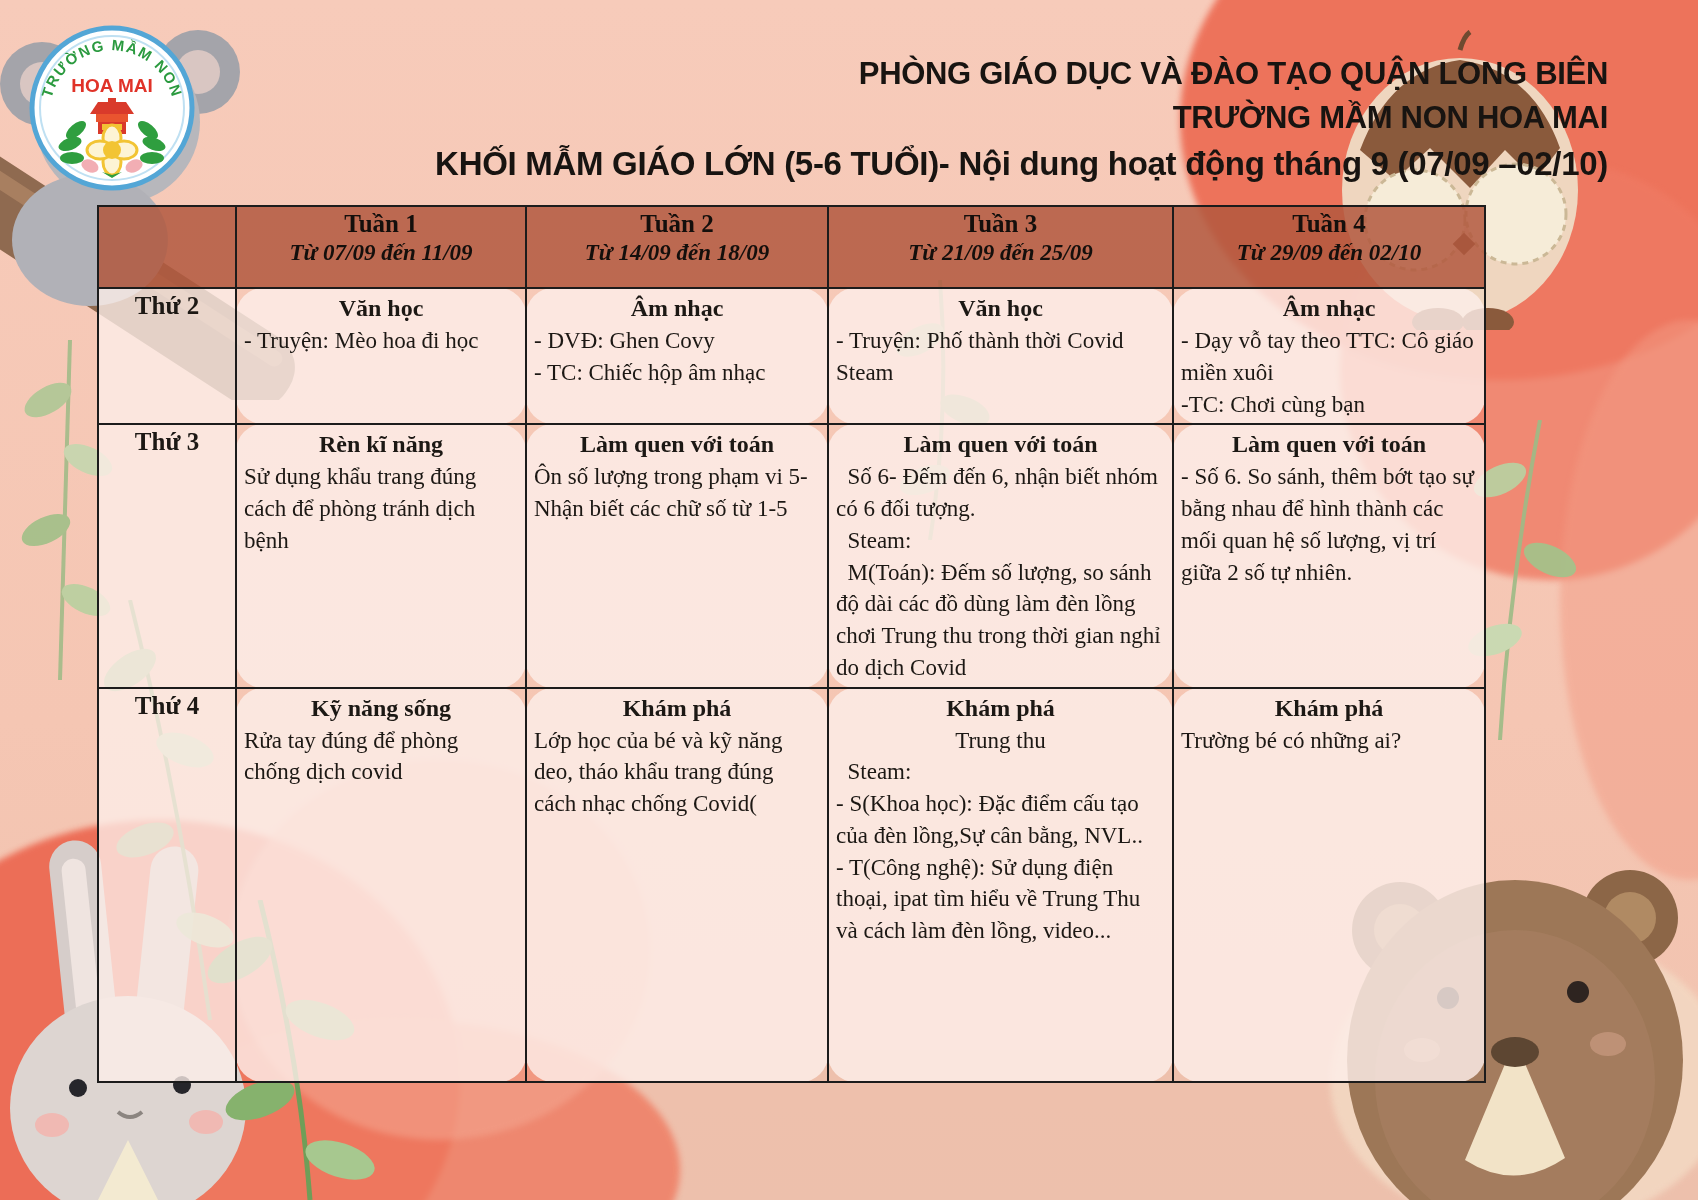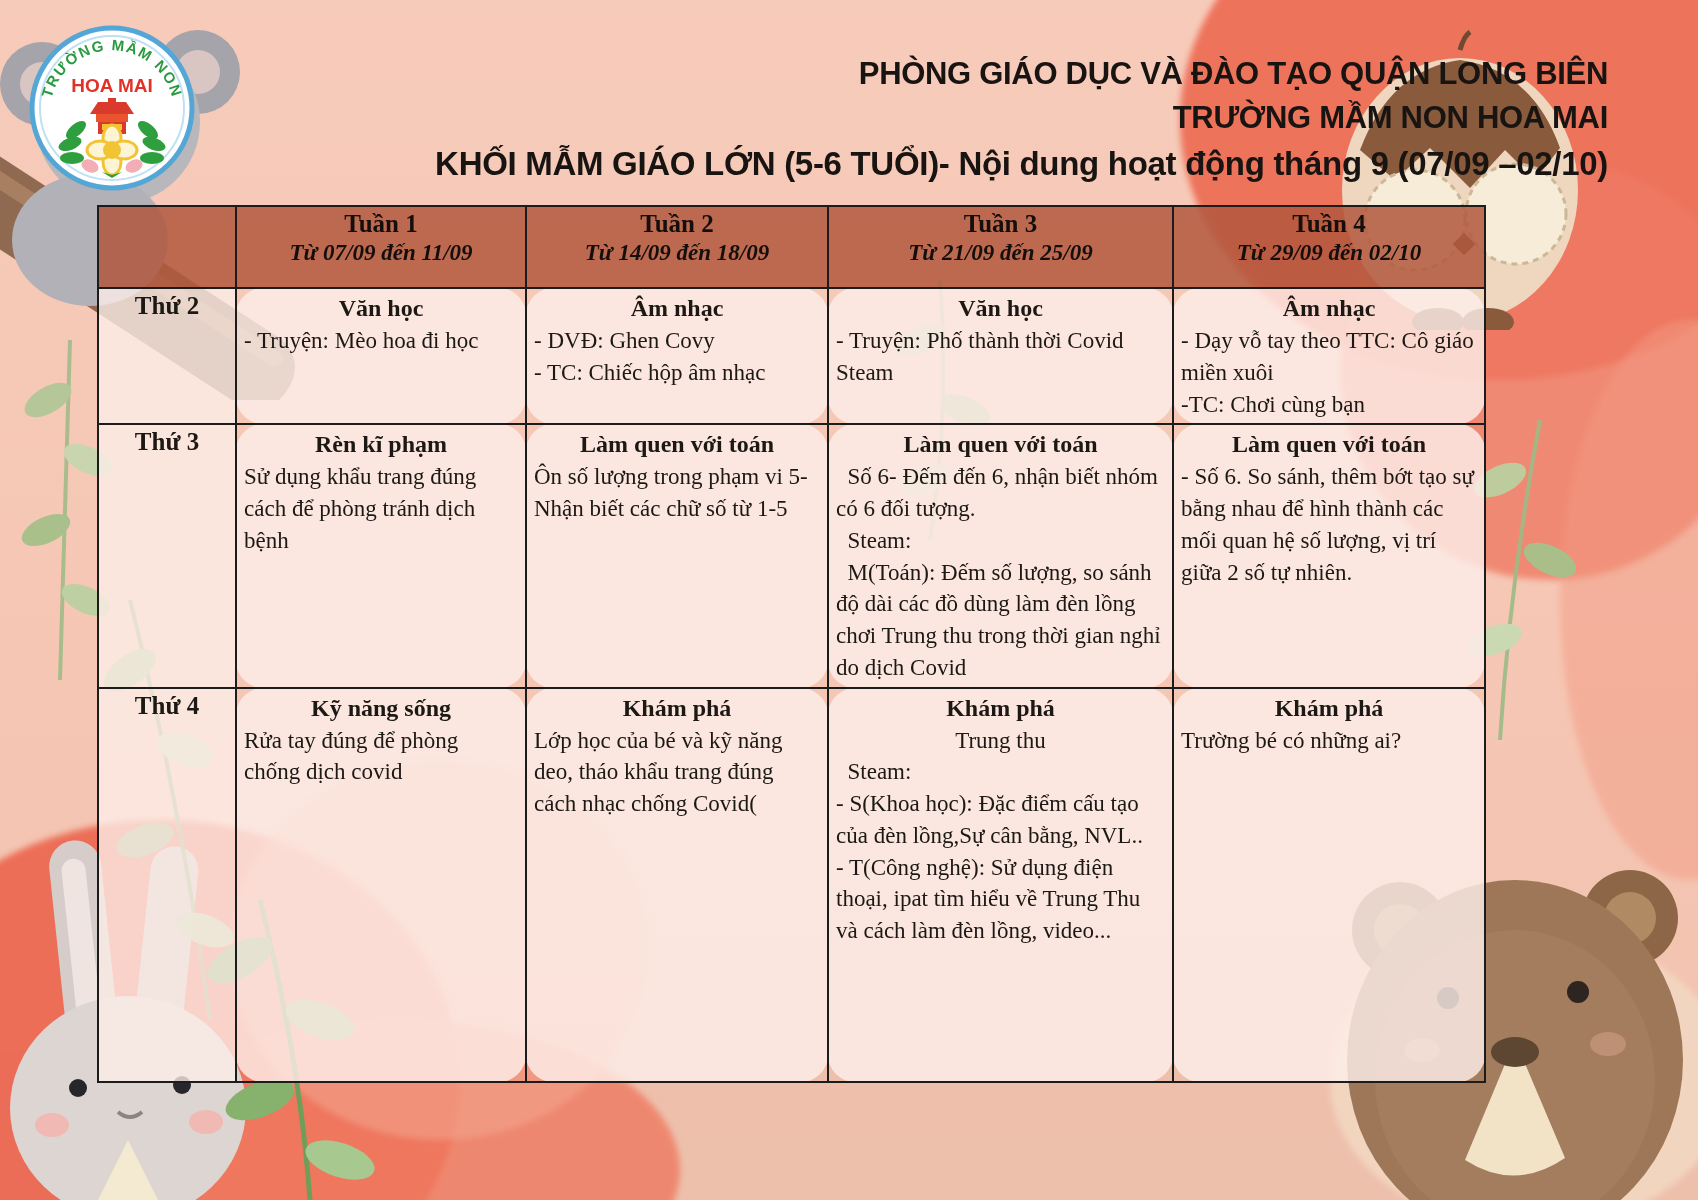--- a/index.html
+++ b/index.html
@@ -262,21 +262,21 @@
       <td class="cell">
         <div class="cell-title">Âm nhạc</div>
         <div class="cell-line">- Dạy vỗ tay theo TTC: Cô giáo miền xuôi</div>
         <div class="cell-line">-TC: Chơi cùng bạn</div>
       </td>
     </tr>
 
     <tr style="height:253px">
       <td class="daylabel">Thứ 3</td>
       <td class="cell">
-        <div class="cell-title">Rèn kĩ phạm</div>
+        <div class="cell-title">Rèn kĩ năng</div>
         <div class="cell-line">Sử dụng khẩu trang đúng cách để phòng tránh dịch bệnh</div>
       </td>
       <td class="cell">
         <div class="cell-title">Làm quen với toán</div>
         <div class="cell-line">Ôn số lượng trong phạm vi 5- Nhận biết các chữ số từ 1-5</div>
       </td>
       <td class="cell">
         <div class="cell-title">Làm quen với toán</div>
         <div class="cell-line">  Số 6- Đếm đến 6, nhận biết nhóm có 6 đối tượng.</div>
         <div class="cell-line">  Steam:</div>

